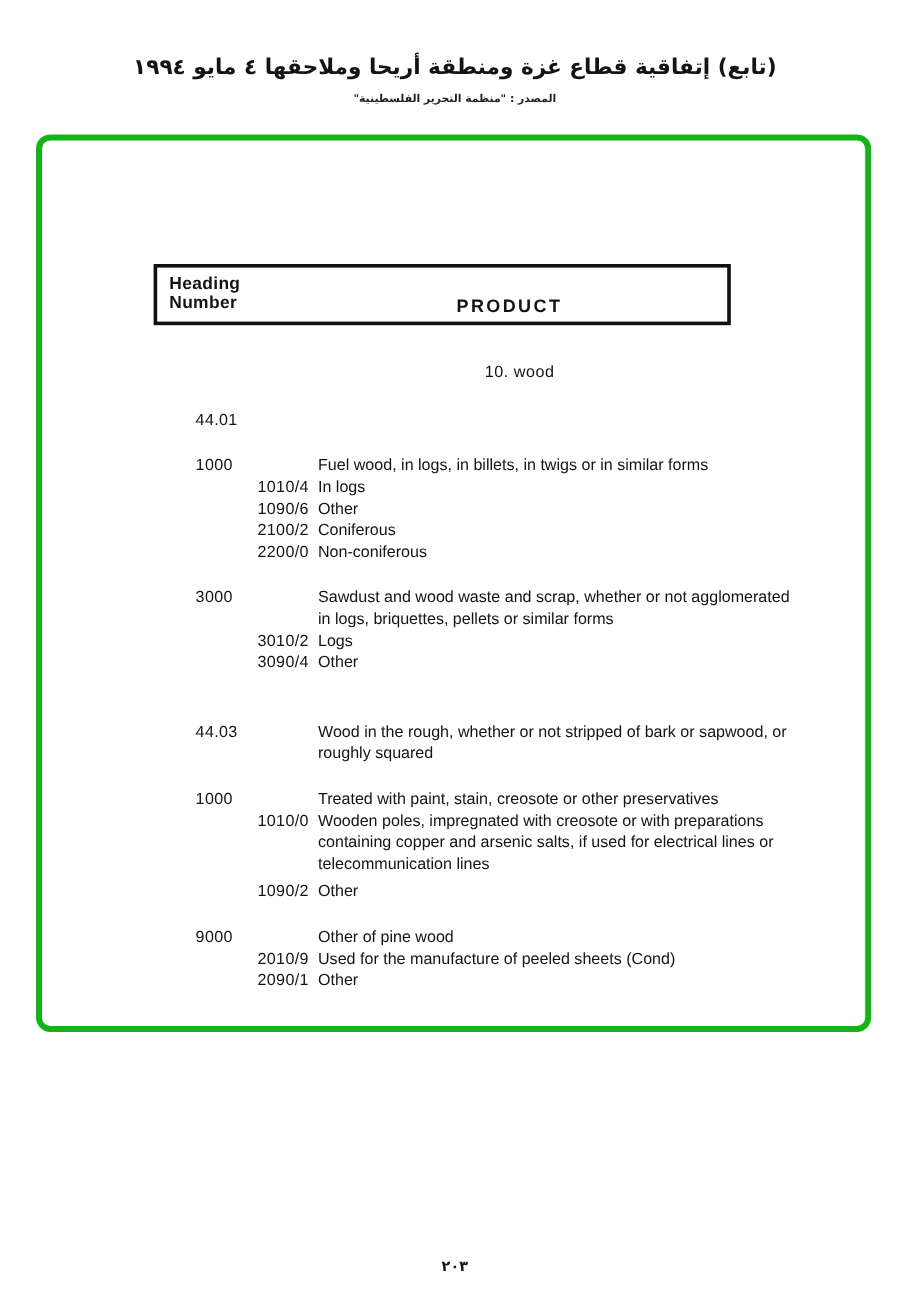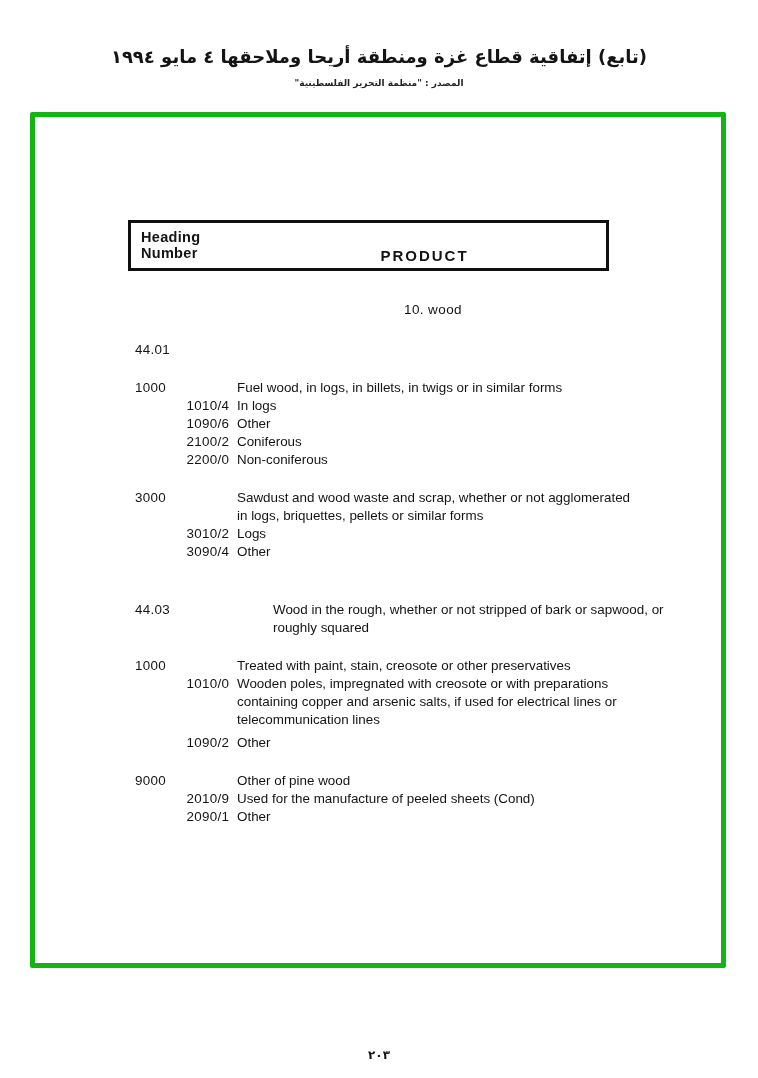--- a/index.html
+++ b/index.html
@@ -9,45 +9,45 @@
     font-family:"Liberation Sans", sans-serif; color:#141414; overflow:hidden;
   }
   .arabic-header {
     position:absolute; top:46px; left:0; right:0; text-align:center;
     font-family:"DejaVu Sans", sans-serif; direction:rtl;
   }
   .arabic-title { font-size:18px; font-weight:bold; letter-spacing:0.5px; }
   .arabic-source { font-size:9px; font-weight:bold; margin-top:11px; color:#222; }
 
   .green-frame {
-    position:absolute; left:30px; top:112px; width:696px; height:856px;
-    border:5px solid #14b414; border-radius:2px; background:#ffffff;
+    position:absolute; left:30px; top:112px; width:696px; height:748px;
+    border:5px solid #14b414; border-radius:12px; background:#ffffff;
   }
   .content { position:relative; width:100%; height:100%; padding-top:103px; }
 
   .table-header-box {
     margin-left:93px; width:481px; border:3px solid #101010;
     display:flex; align-items:center; padding:3px 10px 4px 10px; background:#fff;
   }
   .heading-col { width:112px; font-weight:bold; font-size:14.5px; line-height:16px; letter-spacing:0.3px; }
   .product-col { flex:1; text-align:center; font-weight:bold; font-size:15px; letter-spacing:2px;margin-top:21px; }
 
   .section-title {
     margin-top:31px; margin-left:202px; width:392px; text-align:center;
     font-size:13.5px; letter-spacing:0.4px;
   }
 
   .rows { margin-top:4px; }
-  .row { display:flex; padding-left:100px; font-size:13.4px; line-height:18px; }
+  .row { display:flex; padding-left:100px; font-size:13.4px; line-height:18px;margin-left:28px; }
   .row .code { width:102px; flex-shrink:0; letter-spacing:0.3px; }
   .row.sub .code { padding-left:44px;text-align:center; }
   .row .desc { width:398px; }
   .space-lg { margin-top:24px; }
   .space-md { margin-top:20px; }
-  .space-xl { margin-top:40px;gap:36px; }
+  .space-xl { margin-top:40px; }
   .space-sm { margin-top:5px; }
 
   .page-number {
     position:absolute; bottom:16px; left:0; right:0; text-align:center;
     font-family:"DejaVu Sans", sans-serif; font-size:12px; font-weight:bold; letter-spacing:5px;
   }
 </style>
 </head>
 <body>
 

